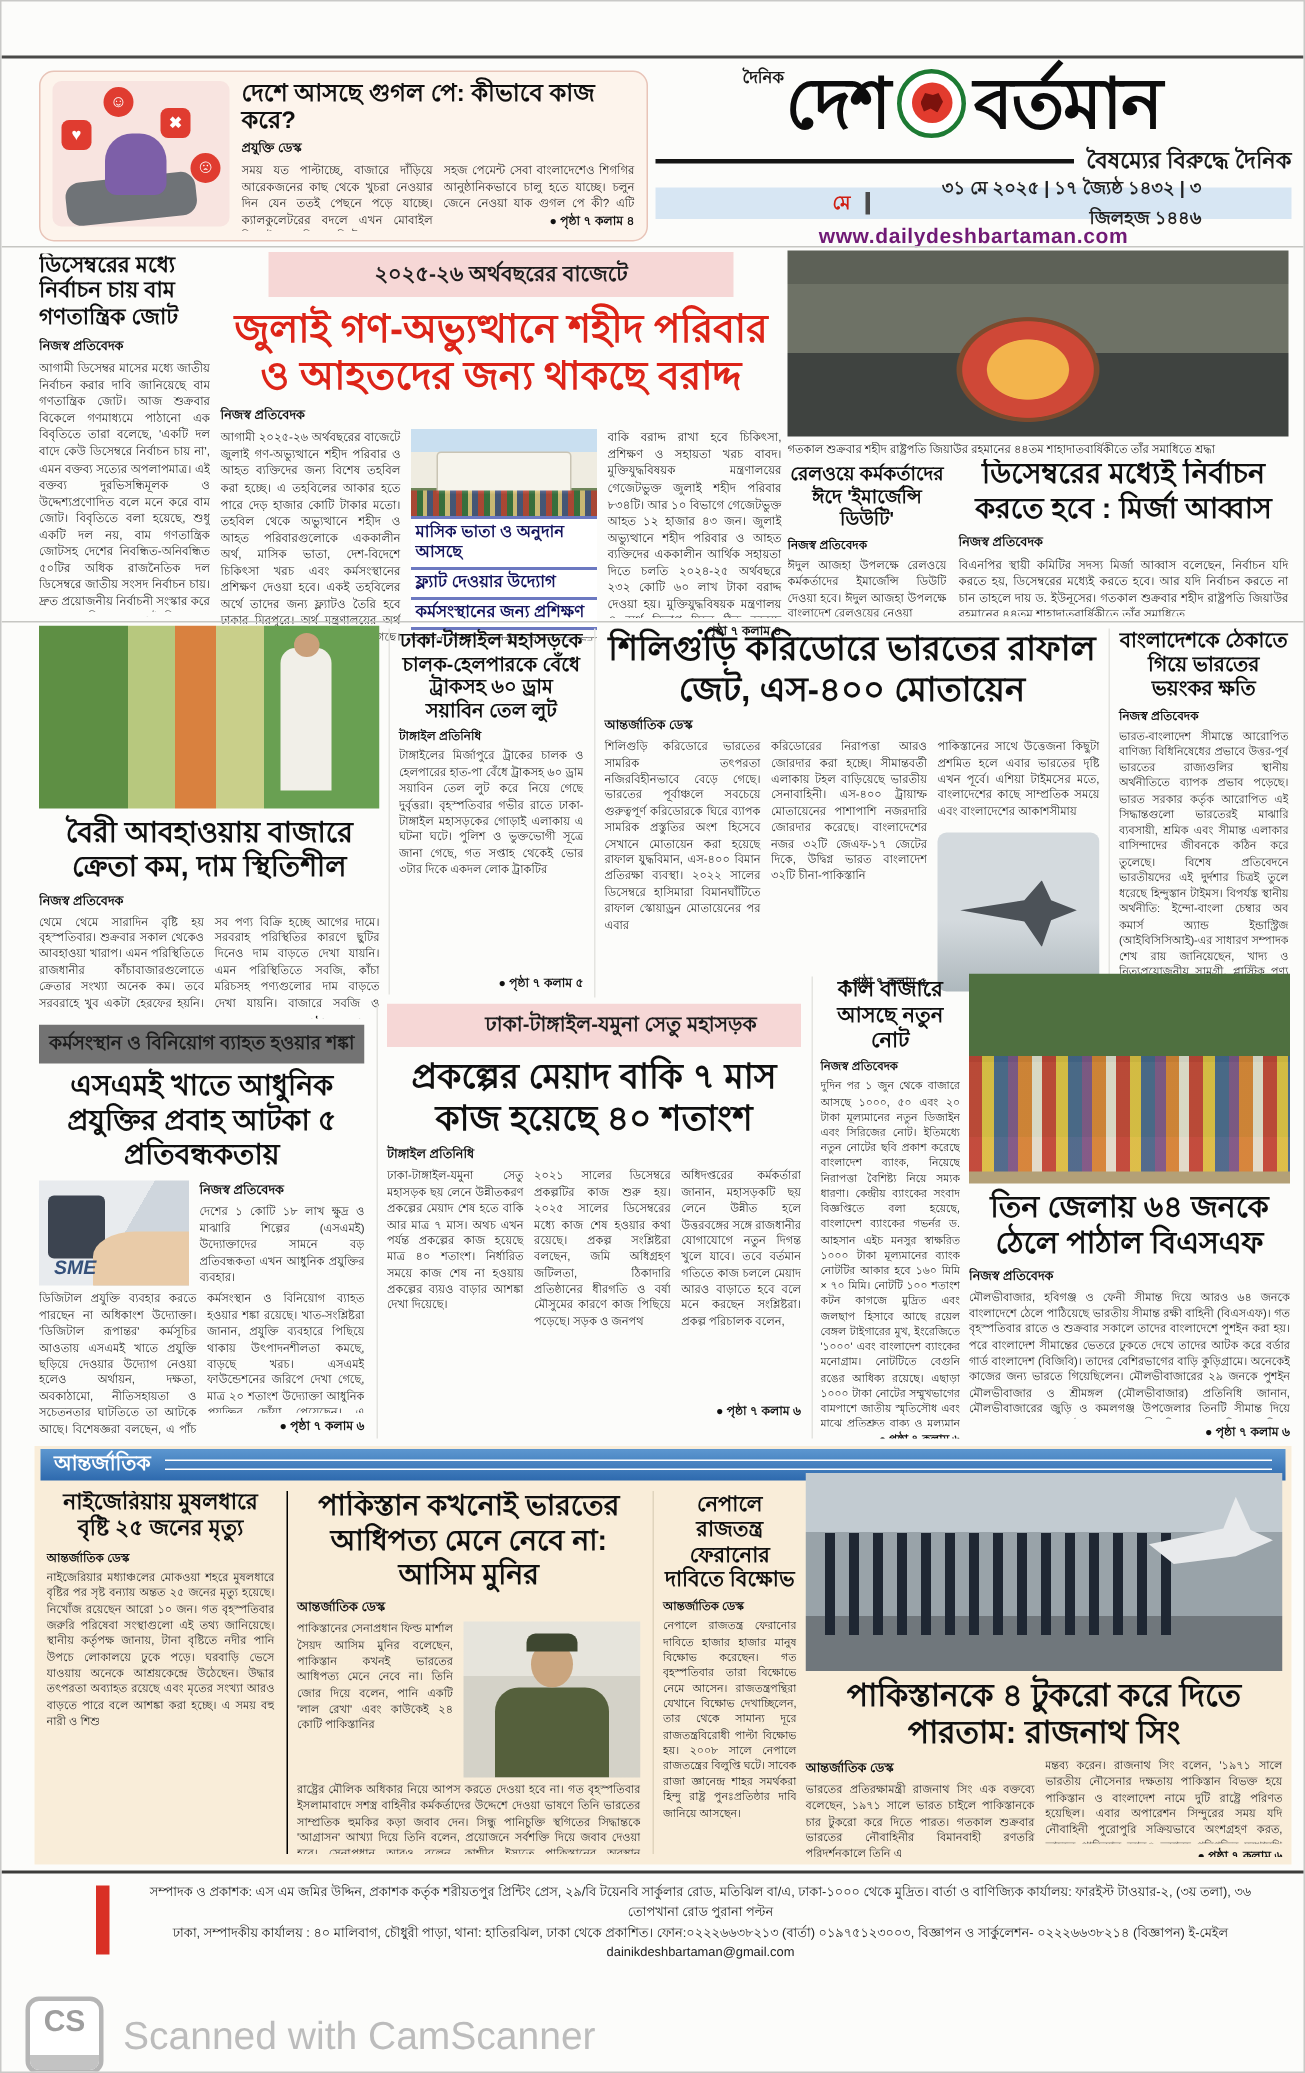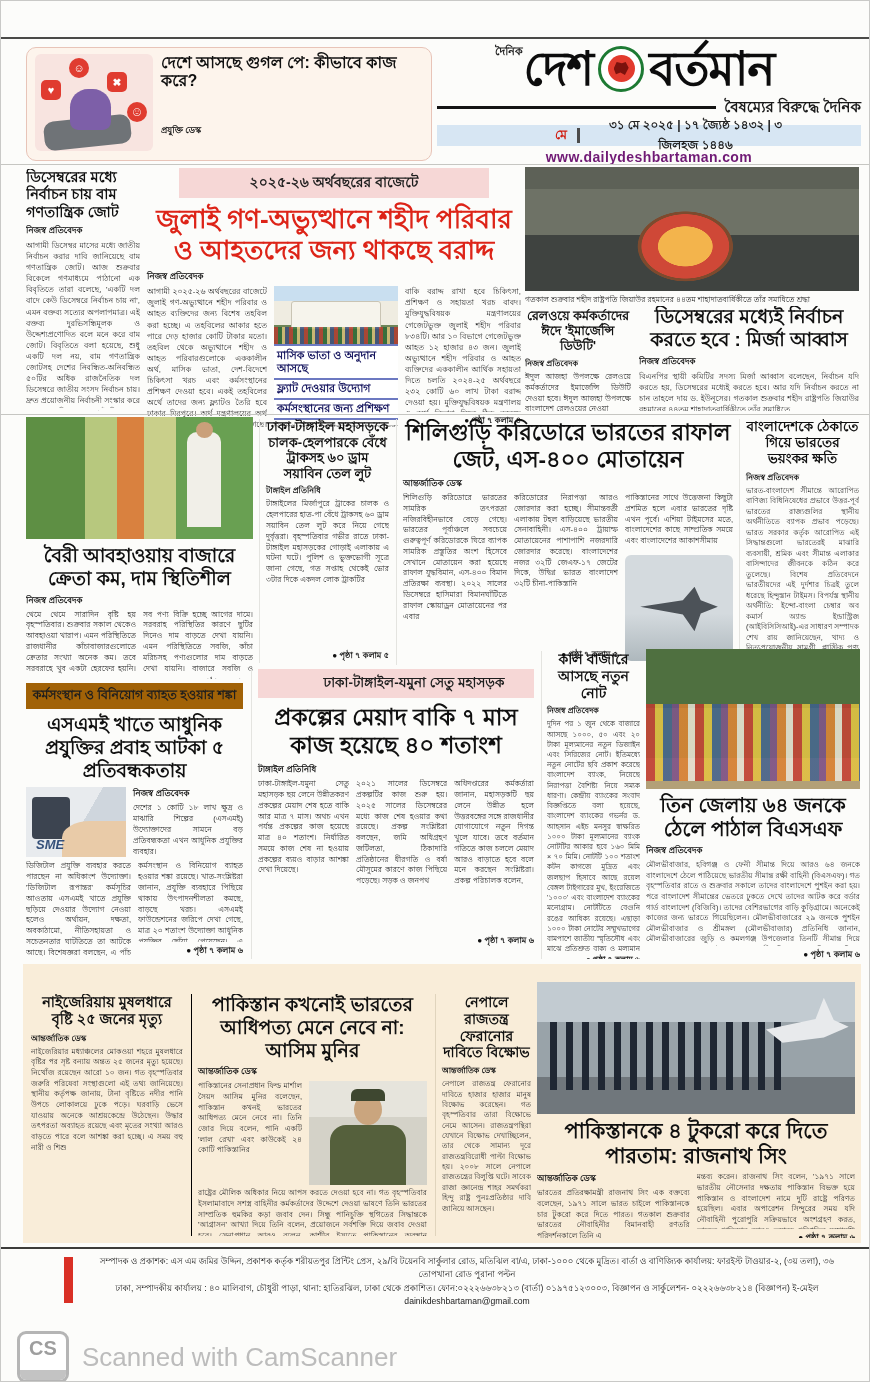--- a/index.html
+++ b/index.html
@@ -89,21 +89,21 @@
 
   <div class="abs" style="left:25px;top:46px;width:406px;height:114px;background:#fdf4ec;border:1px solid #e8c4b8;border-radius:10px;padding:6px 8px;display:flex;gap:8px;">
     <div class="promo-illo">
       <div class="phone"></div>
       <div class="person"></div>
       <div class="bub" style="left:6px;top:26px;">♥</div>
       <div class="bub" style="left:34px;top:4px;border-radius:50%;">☺</div>
       <div class="bub" style="right:26px;top:18px;">✖</div>
       <div class="bub" style="right:6px;top:48px;border-radius:50%;">☹</div>
     </div>
-    <div style="flex:1;display:flex;flex-direction:column;min-width:0;gap:32px;">
+    <div style="flex:1;display:flex;flex-direction:column;min-width:0;">
       <div class="t-title" style="font-size:16px;text-align:left;line-height:1.1;">দেশে আসছে গুগল পে: কীভাবে কাজ করে?</div>
       <div class="byline">প্রযুক্তি ডেস্ক</div>
       <div class="cols" style="flex:1;overflow:hidden;">
         <div class="body" style="width:50%;">সময় যত পাল্টাচ্ছে, বাজারে দাঁড়িয়ে আরেকজনের কাছ থেকে খুচরা নেওয়ার দিন যেন ততই পেছনে পড়ে যাচ্ছে। ক্যালকুলেটরের বদলে এখন মোবাইল স্ক্রিনেই সবকিছু মিটে যায়। এমন প্রযুক্তিনির্ভর লেনদেনে বিশ্বব্যাপী সবচেয়ে জনপ্রিয় মাধ্যমগুলোর একটি হচ্ছে গুগল পে। আর এই আধুনিক ও</div>
         <div style="width:50%;display:flex;flex-direction:column;">
           <div class="body" style="flex:1;">সহজ পেমেন্ট সেবা বাংলাদেশেও শিগগির আনুষ্ঠানিকভাবে চালু হতে যাচ্ছে। চলুন জেনে নেওয়া যাক গুগল পে কী? এটি কীভাবে কাজ করে? এতে কী কী সুবিধা পাওয়া যায় এবং এর সুরক্ষা ব্যবস্থা কেমন? গুগল পে আসলে কী? গুগল পে হলো গুগলের তৈরি একটি ডিজিটাল ওয়ালেট ও অনলাইন পেমেন্ট প্ল্যাটফর্ম, যার মাধ্যমে মোবাইল ফোন ব্যবহার করে খুব</div>
           <div class="pref">● পৃষ্ঠা ৭ কলাম ৪</div>
         </div>
       </div>
     </div>
@@ -121,21 +121,21 @@
           </span>
         <span>বর্তমান</span>
       </div>
       <div style="display:flex;align-items:center;gap:8px;margin-top:3px;">
         <div class="mast-ruleline"></div>
         <div style="font-weight:bold;font-size:15px;">বৈষম্যের বিরুদ্ধে দৈনিক</div>
       </div>
       <div class="datebar">
         <div style="font-weight:bold;color:#d01e12;font-size:12.5px;margin-left:118px;">মে</div>
         <div class="sep"></div>
-        <div style="flex:1;text-align:center;font-weight:bold;font-size:12px;color:#222;padding-right:60px;">৩১ মে ২০২৫ | ১৭ জ্যৈষ্ঠ ১৪৩২ | ৩ জিলহজ ১৪৪৬</div>
+        <div style="flex:1;text-align:right;font-weight:bold;font-size:12px;color:#222;padding-right:60px;">৩১ মে ২০২৫ | ১৭ জ্যৈষ্ঠ ১৪৩২ | ৩ জিলহজ ১৪৪৬</div>
       </div>
       <div style="text-align:center;font-weight:bold;font-size:14px;color:#701a75;margin-top:3px;letter-spacing:.4px;">www.dailydeshbartaman.com</div>
     </div>
   </div>
 
   <div class="rule-h" style="left:0;top:163px;width:870px;"></div>
 
   <div class="abs" style="left:25px;top:168px;width:114px;height:242px;overflow:hidden;">
     <div class="t-title" style="font-size:14.5px;text-align:left;">ডিসেম্বরের মধ্যে নির্বাচন চায় বাম গণতান্ত্রিক জোট</div>
     <div class="byline">নিজস্ব প্রতিবেদক</div>
@@ -227,21 +227,21 @@
   </div>
 
   <div class="abs" style="left:738px;top:418px;width:120px;height:246px;overflow:hidden;border-left:1px solid #e4e4e0;padding-left:6px;">
     <div class="t-title" style="font-size:13.5px;">বাংলাদেশকে ঠেকাতে গিয়ে ভারতের ভয়ংকর ক্ষতি</div>
     <div class="byline" style="font-size:8px;">নিজস্ব প্রতিবেদক</div>
     <div class="body" style="font-size:7.4px;height:178px;">ভারত-বাংলাদেশ সীমান্তে আরোপিত বাণিজ্য বিধিনিষেধের প্রভাবে উত্তর-পূর্ব ভারতের রাজ্যগুলির স্থানীয় অর্থনীতিতে ব্যাপক প্রভাব পড়েছে। ভারত সরকার কর্তৃক আরোপিত এই সিদ্ধান্তগুলো ভারতেরই মাঝারি ব্যবসায়ী, শ্রমিক এবং সীমান্ত এলাকার বাসিন্দাদের জীবনকে কঠিন করে তুলেছে। বিশেষ প্রতিবেদনে ভারতীয়দের এই দুর্দশার চিত্রই তুলে ধরেছে হিন্দুস্তান টাইমস। বিপর্যস্ত স্থানীয় অর্থনীতি: ইন্দো-বাংলা চেম্বার অব কমার্স অ্যান্ড ইন্ডাস্ট্রিজ (আইবিসিসিআই)-এর সাধারণ সম্পাদক শেখ রায় জানিয়েছেন, খাদ্য ও নিত্যপ্রয়োজনীয় সামগ্রী, প্লাস্টিক পণ্য এবং অন্যান্য কিছু আইটেম আমদানি-</div>
 
   </div>
 
   <div class="abs" style="left:25px;top:682px;width:217px;height:276px;overflow:hidden;">
-    <div class="kicker" style="background:#a16207;font-size:12.5px;padding:3px 2px;">কর্মসংস্থান ও বিনিয়োগ ব্যাহত হওয়ার শঙ্কা</div>
+    <div class="kicker" style="background:#737373;font-size:12.5px;padding:3px 2px;">কর্মসংস্থান ও বিনিয়োগ ব্যাহত হওয়ার শঙ্কা</div>
     <div class="t-title" style="font-size:19px;margin-top:5px;">এসএমই খাতে আধুনিক প্রযুক্তির প্রবাহ আটকা ৫ প্রতিবন্ধকতায়</div>
     <div class="cols" style="margin-top:5px;height:70px;">
       <div class="ph ph-sme" style="width:100px;flex:none;">
         <div class="calc"></div>
           <div class="hand"></div>
         <div class="smetxt">SME</div>
       </div>
       <div style="flex:1;">
         <div class="byline" style="margin-top:0;">নিজস্ব প্রতিবেদক</div>
         <div class="body" style="font-size:7.6px;height:52px;">দেশের ১ কোটি ১৮ লাখ ক্ষুদ্র ও মাঝারি শিল্পের (এসএমই) উদ্যোক্তাদের সামনে বড় প্রতিবন্ধকতা এখন আধুনিক প্রযুক্তির ব্যবহার।</div>
@@ -281,20 +281,24 @@
     <div class="ph ph-group" style="height:140px;">
       <div class="figs"></div>
     </div>
     <div class="t-title" style="font-size:20px;margin-top:4px;">তিন জেলায় ৬৪ জনকে ঠেলে পাঠাল বিএসএফ</div>
     <div class="byline">নিজস্ব প্রতিবেদক</div>
     <div class="body" style="font-size:7.5px;height:86px;">মৌলভীবাজার, হবিগঞ্জ ও ফেনী সীমান্ত দিয়ে আরও ৬৪ জনকে বাংলাদেশে ঠেলে পাঠিয়েছে ভারতীয় সীমান্ত রক্ষী বাহিনী (বিএসএফ)। গত বৃহস্পতিবার রাতে ও শুক্রবার সকালে তাদের বাংলাদেশে পুশইন করা হয়। পরে বাংলাদেশ সীমান্তের ভেতরে ঢুকতে দেখে তাদের আটক করে বর্ডার গার্ড বাংলাদেশ (বিজিবি)। তাদের বেশিরভাগের বাড়ি কুড়িগ্রামে। অনেকেই কাজের জন্য ভারতে গিয়েছিলেন। মৌলভীবাজারের ২৯ জনকে পুশইন মৌলভীবাজার ও শ্রীমঙ্গল (মৌলভীবাজার) প্রতিনিধি জানান, মৌলভীবাজারের জুড়ি ও কমলগঞ্জ উপজেলার তিনটি সীমান্ত দিয়ে শুক্রবার ২৯ জনকে পুশইন করেছে ভারতীয় বিএসএফ। জুড়ির রাজকি ও কমলগঞ্জের বিওপির সূত্রে জানা গেছে, সকাল সাড়ে ৮টার দিকে রাজকি সীমান্ত দিয়ে নারী পুরুষ ও শিশুসহ ১০ জনকে</div>
     <div class="pref">● পৃষ্ঠা ৭ কলাম ৬</div>
   </div>
 
   <div class="abs intl" style="left:22px;top:963px;width:838px;height:279px;">
+    <div class="intl-bar" style="margin:2px 4px 0 4px;">
+      <span>আন্তর্জাতিক</span>
+      <span class="wrule"></span>
+    </div>
 
     <div class="abs" style="left:8px;top:30px;width:152px;height:242px;overflow:hidden;">
       <div class="t-title" style="font-size:14.5px;">নাইজেরিয়ায় মুষলধারে বৃষ্টি ২৫ জনের মৃত্যু</div>
       <div class="byline" style="font-size:8px;">আন্তর্জাতিক ডেস্ক</div>
       <div class="body" style="font-size:7.5px;height:178px;">নাইজেরিয়ার মধ্যাঞ্চলের মোকওয়া শহরে মুষলধারে বৃষ্টির পর সৃষ্ট বন্যায় অন্তত ২৫ জনের মৃত্যু হয়েছে। নিখোঁজ রয়েছেন আরো ১০ জন। গত বৃহস্পতিবার জরুরি পরিষেবা সংস্থাগুলো এই তথ্য জানিয়েছে। স্থানীয় কর্তৃপক্ষ জানায়, টানা বৃষ্টিতে নদীর পানি উপচে লোকালয়ে ঢুকে পড়ে। ঘরবাড়ি ভেসে যাওয়ায় অনেকে আশ্রয়কেন্দ্রে উঠেছেন। উদ্ধার তৎপরতা অব্যাহত রয়েছে এবং মৃতের সংখ্যা আরও বাড়তে পারে বলে আশঙ্কা করা হচ্ছে। এ সময় বহু নারী ও শিশু</div>
     </div>
 
     <div class="abs" style="left:168px;top:30px;width:236px;height:242px;overflow:hidden;border-left:1px solid #000000;padding-left:6px;">
       <div class="t-title" style="font-size:19px;">পাকিস্তান কখনোই ভারতের আধিপত্য মেনে নেবে না: আসিম মুনির</div>
       <div class="byline">আন্তর্জাতিক ডেস্ক</div>

